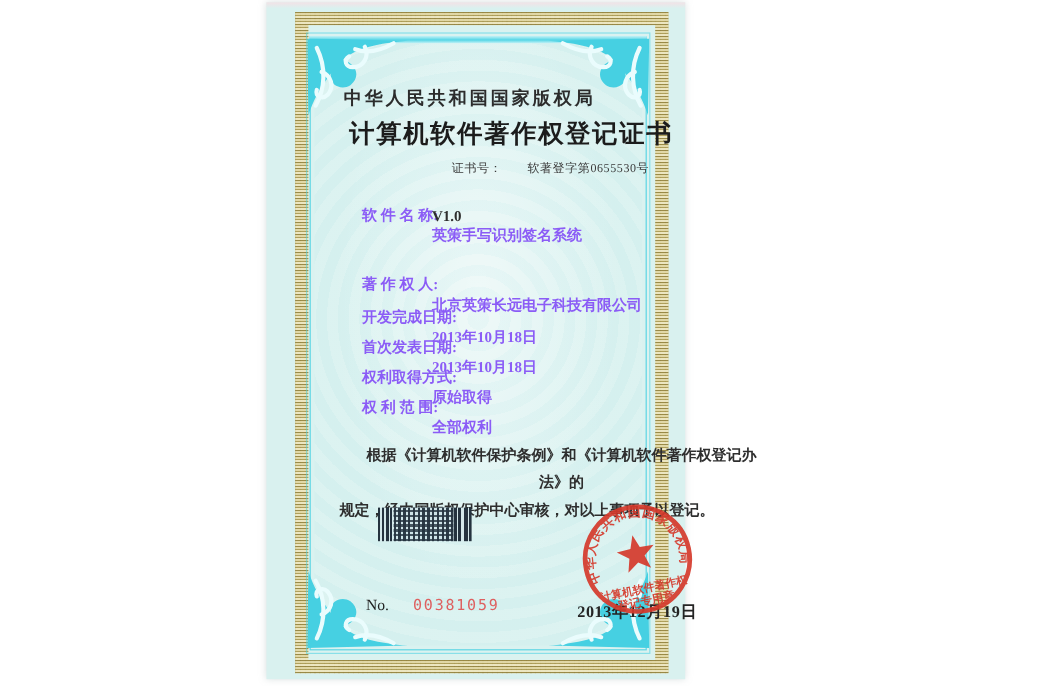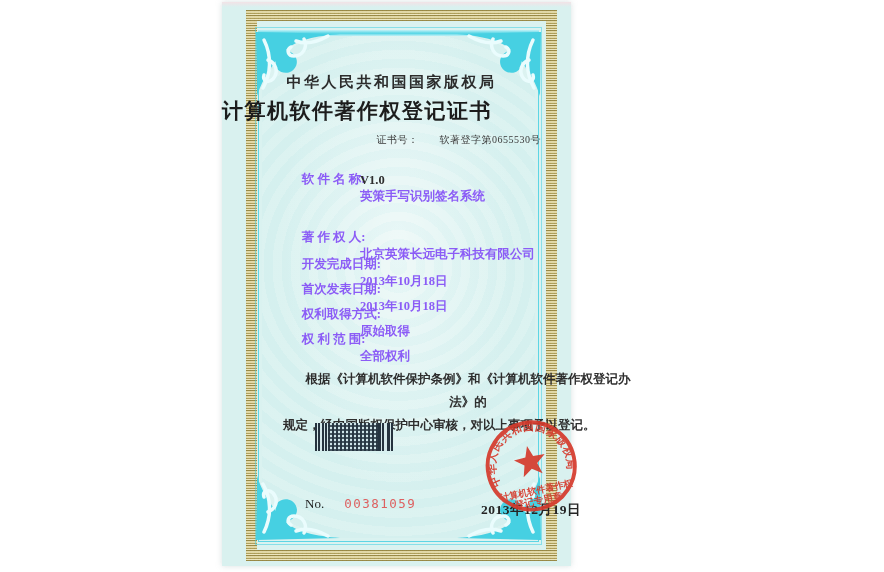--- a/index.html
+++ b/index.html
@@ -63,21 +63,21 @@
   .corner.tr{right:30px;top:30px;transform:scaleX(-1);}
   .corner.bl{left:34px;bottom:26px;transform:scaleY(-1);}
   .corner.br{right:30px;bottom:26px;transform:scale(-1,-1);}
 
   
   .issuer{
     position:absolute;left:0;right:10px;top:71px;text-align:center;
     font-size:15px;font-weight:bold;letter-spacing:2.5px;color:#2c2c2c;z-index:4;
   }
   .main-title{
-    position:absolute;left:0;right:10px;top:95px;text-align:left;
+    position:absolute;left:0;right:10px;top:95px;text-align:right;
     font-size:21px;font-weight:bold;letter-spacing:1.5px;color:#1c1c1c;z-index:4;
   }
   .cert-no{
     position:absolute;right:30px;top:131px;font-size:10px;color:#3a3a3a;z-index:4;
     letter-spacing:.5px;
   }
   .cert-no .lbl{margin-right:21px;}
 
   .row{position:absolute;left:61px;font-size:12.5px;font-weight:600;color:#8b5cf6;z-index:4;white-space:pre;}
   .row .val{position:absolute;left:77px;white-space:pre;}

